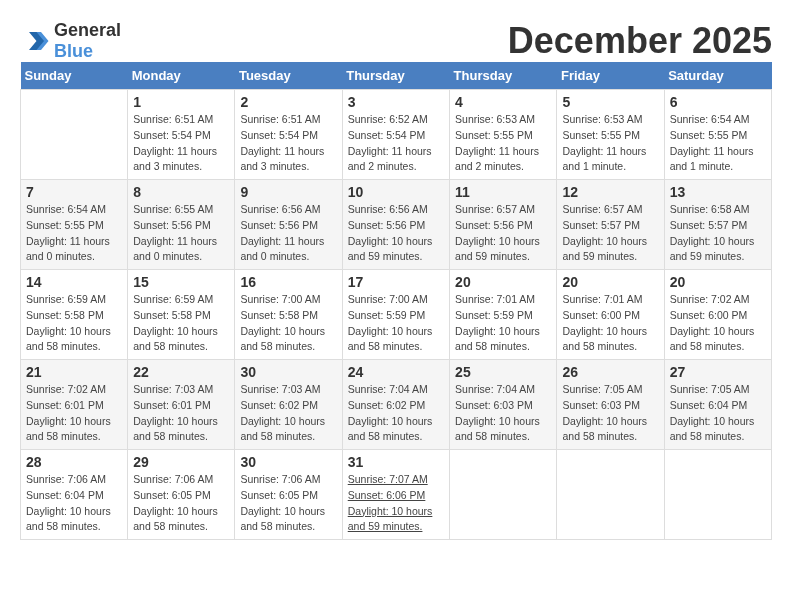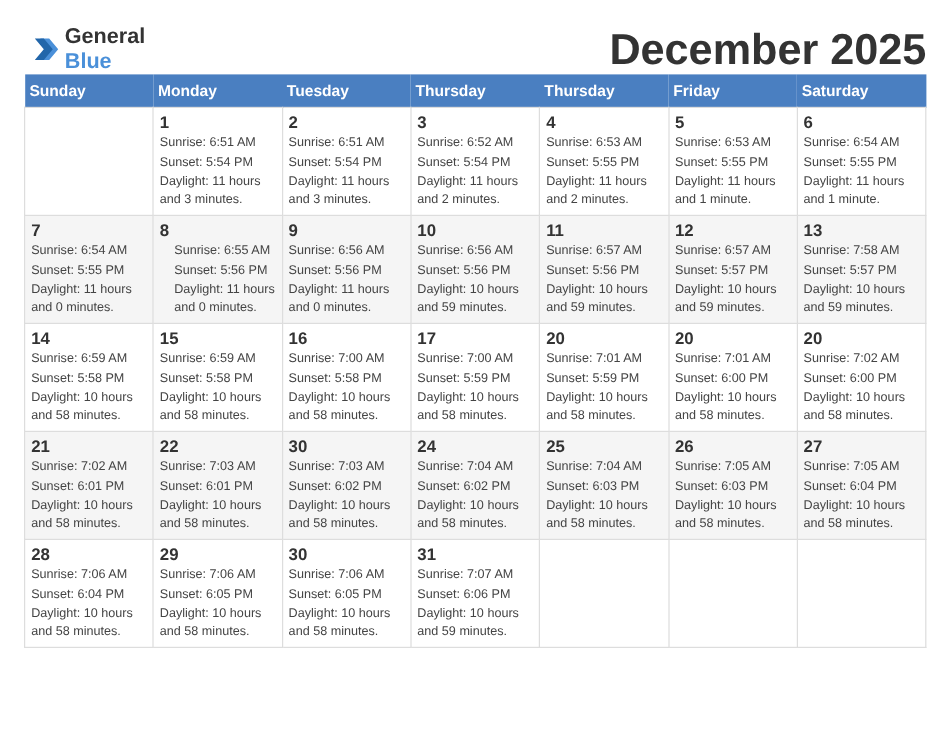--- a/index.html
+++ b/index.html
@@ -161,21 +161,21 @@
       <tr>
         <td>
           <span class="day-number">7</span>
           <div class="day-info" style="white-space: pre-line;">Sunrise: 6:54 AM
 Sunset: 5:55 PM
 Daylight: 11 hours
 and 0 minutes.</div>
         </td>
         <td>
           <span class="day-number">8</span>
-          <div class="day-info" style="white-space: pre-line; margin-left: 12px;">Sunrise: 6:55 AM
+          <div class="day-info" style="white-space: pre-line;">Sunrise: 6:55 AM
 Sunset: 5:56 PM
 Daylight: 11 hours
 and 0 minutes.</div>
         </td>
         <td>
           <span class="day-number">9</span>
           <div class="day-info" style="white-space: pre-line;">Sunrise: 6:56 AM
 Sunset: 5:56 PM
 Daylight: 11 hours
 and 0 minutes.</div>
@@ -196,21 +196,21 @@
         </td>
         <td>
           <span class="day-number">12</span>
           <div class="day-info" style="white-space: pre-line;">Sunrise: 6:57 AM
 Sunset: 5:57 PM
 Daylight: 10 hours
 and 59 minutes.</div>
         </td>
         <td>
           <span class="day-number">13</span>
-          <div class="day-info" style="white-space: pre-line;">Sunrise: 7:58 AM
+          <div class="day-info" style="white-space: pre-line;">Sunrise: 6:58 AM
 Sunset: 5:57 PM
 Daylight: 10 hours
 and 59 minutes.</div>
         </td>
       </tr>
       <tr>
         <td>
           <span class="day-number">14</span>
           <div class="day-info" style="white-space: pre-line;">Sunrise: 6:59 AM
 Sunset: 5:58 PM
@@ -328,21 +328,21 @@
         </td>
         <td>
           <span class="day-number">30</span>
           <div class="day-info" style="white-space: pre-line;">Sunrise: 7:06 AM
 Sunset: 6:05 PM
 Daylight: 10 hours
 and 58 minutes.</div>
         </td>
         <td>
           <span class="day-number">31</span>
-          <div class="day-info" style="white-space: pre-line;">Sunrise: 7:07 AM
+          <div class="day-info" style="white-space: pre-line; text-decoration: underline;">Sunrise: 7:07 AM
 Sunset: 6:06 PM
 Daylight: 10 hours
 and 59 minutes.</div>
         </td>
         <td class="empty-cell"></td>
         <td class="empty-cell"></td>
         <td class="empty-cell"></td>
       </tr>
     </tbody>
 </table>

